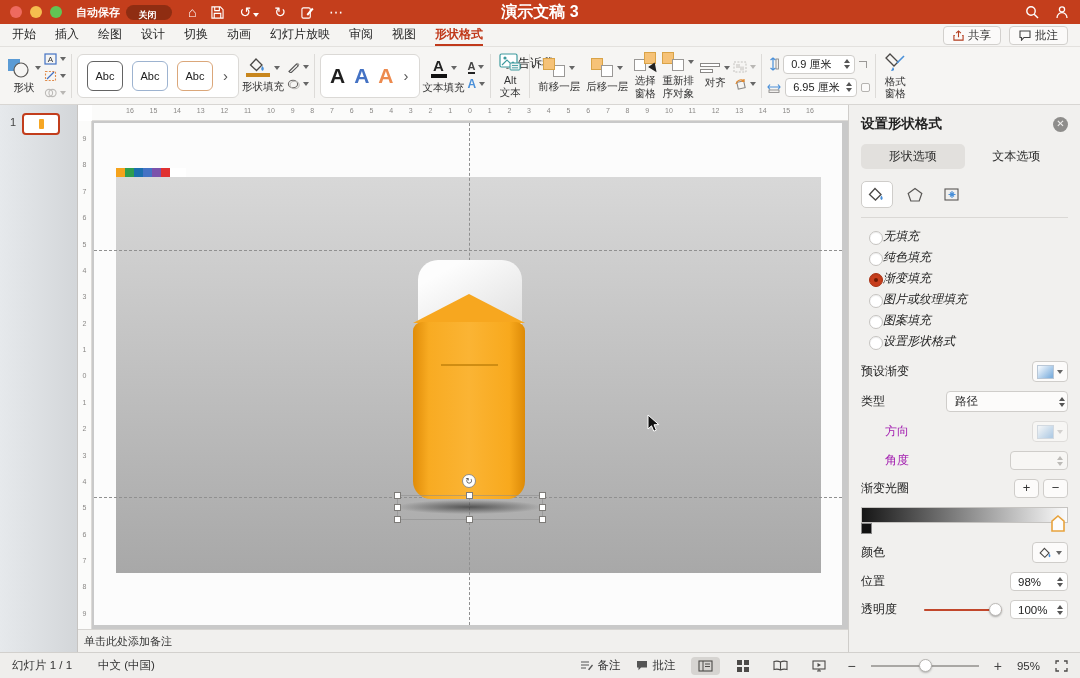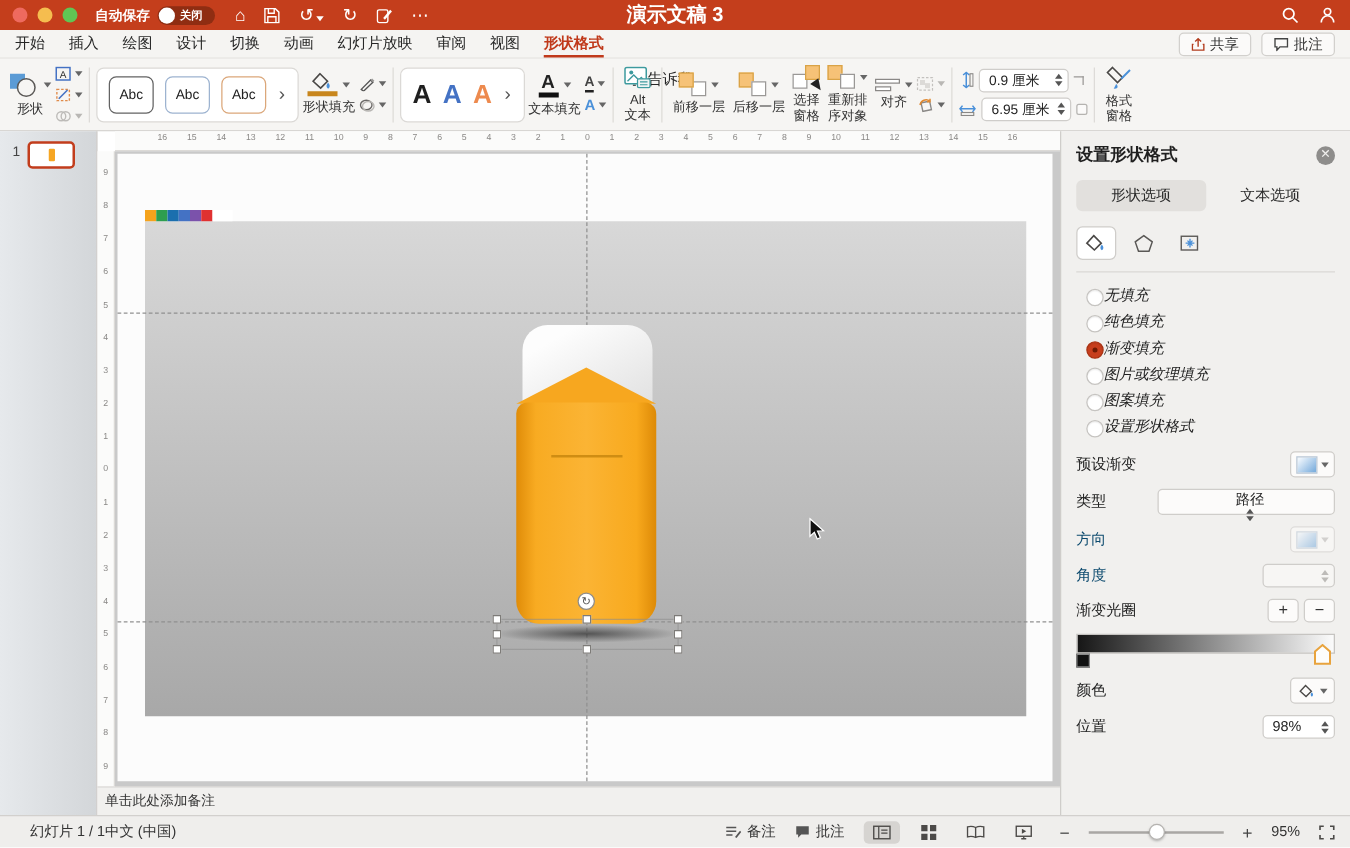--- a/index.html
+++ b/index.html
@@ -5,21 +5,21 @@
   *{margin:0;padding:0;box-sizing:border-box;}
   html,body{width:1080px;height:678px;overflow:hidden;}
   body{font-family:"Liberation Sans",sans-serif;background:#fff;position:relative;color:#222;}
 
   
   .titlebar{height:24px;background:#c43e1c;display:flex;align-items:center;padding:0 10px;color:#fff;position:relative;}
   .traffic{display:flex;gap:8px;margin-right:14px;}
   .traffic i{width:12px;height:12px;border-radius:50%;display:block;}
   .t-red{background:#ee6a5f;}.t-yellow{background:#f5bd4f;}.t-green{background:#61c554;}
   .autosave{display:flex;align-items:center;gap:6px;font-size:11px;font-weight:bold;}
-  .toggle{width:46px;height:15px;background:#8f2d12;border-radius:8px;display:flex;align-items:center;padding:0 4px 0 1px;gap:4px;}
+  .toggle{width:46px;height:15px;background:#8f2d12;border-radius:8px;display:flex;align-items:center;padding:0 4px 0 1px;gap:4px;flex-direction:column;}
   .toggle .knob{width:13px;height:13px;border-radius:50%;background:#fff;}
   .toggle .state{font-size:9px;color:#fff;}
   .tb-icons{display:flex;align-items:center;gap:15px;margin-left:16px;font-size:14px;}
   .tb-icons .glyph{font-size:14px;line-height:1;cursor:default;}
   .tb-caret{width:0;height:0;border-left:3px solid transparent;border-right:3px solid transparent;border-top:4px solid #fff;display:inline-block;margin-left:2px;}
   .tb-title{position:absolute;left:50%;transform:translateX(-50%);font-size:16px;font-weight:bold;}
   .tb-right{margin-left:auto;display:flex;align-items:center;gap:16px;}
 
   
   .tabrow{height:23px;background:#f5f4f2;display:flex;align-items:stretch;padding:0 12px;gap:19px;font-size:12px;border-bottom:1px solid #e3e1de;}
@@ -115,41 +115,41 @@
   .icontab.active{background:#fff;border-color:#cfcdca;}
   .sect{display:flex;align-items:center;gap:7px;padding:8px 0 7px 0;font-weight:bold;font-size:12.5px;border-bottom:1px solid #e4e2df;}
   .chev{width:6px;height:6px;border-right:1.5px solid #555;border-bottom:1.5px solid #555;transform:rotate(45deg);display:inline-block;margin-top:-3px;}
   .radios{padding:6px 0 2px 8px;}
   .radiorow{display:flex;align-items:flex-end;gap:0;height:21px;font-style:italic;}
   .radio{width:14px;height:14px;border-radius:50%;background:#fff;border:1px solid #c6c4c1;box-shadow:inset 0 1px 1px rgba(0,0,0,.07);flex:none;position:relative;}
   .radio.sel{background:#c73e1d;border-color:#a93314;}
   .radio.sel::after{content:"";position:absolute;inset:4px;border-radius:50%;background:#6e1a04;}
   .ctlrow{display:flex;align-items:center;justify-content:space-between;margin:9px 0;}
   .ctlrow .lab{color:#222;}
-  .ctlrow .lab.dis{color:#0c4a6e;}
+  .ctlrow .lab.dis{color:#a21caf;margin-left:24px;}
   .swatchbtn{width:36px;height:21px;background:#fcfbfa;border:1px solid #cfcdca;border-radius:4px;display:flex;align-items:center;justify-content:center;gap:3px;}
   .swatchbtn .sw{width:17px;height:14px;background:linear-gradient(135deg,#eef5fc 10%,#7fb0de 90%);border:1px solid #b9c7d6;}
   .swatchbtn.dis{opacity:.55;}
-  .popup{width:142px;height:21px;background:#fcfbfa;border:1px solid #cfcdca;border-radius:4px;display:flex;align-items:center;justify-content:space-between;padding:0 2px 0 8px;font-size:11.5px;flex-direction:column;}
+  .popup{width:122px;height:21px;background:#fcfbfa;border:1px solid #cfcdca;border-radius:4px;display:flex;align-items:center;justify-content:space-between;padding:0 2px 0 8px;font-size:11.5px;}
   .smallfield{width:58px;height:19px;background:#fff;border:1px solid #cfcdca;border-radius:4px;display:flex;align-items:center;justify-content:space-between;padding:0 4px 0 7px;font-size:11.5px;}
   .smallfield.dis{background:#f7f6f4;}
   .pmbtns{display:flex;gap:4px;}
   .pmbtn{width:25px;height:19px;background:#fcfbfa;border:1px solid #cfcdca;border-radius:4px;font-size:13px;line-height:16px;text-align:center;color:#333;}
   .gradbar{margin-top:4px;height:16px;border:1px solid #c6c4c1;background:linear-gradient(to right,#161616,#fbfbfb);position:relative;}
   .stopblack{position:absolute;left:-1px;bottom:-12px;width:11px;height:11px;background:#111;border:1px solid #888;}
   .stophouse{position:absolute;right:2px;bottom:-10px;}
   .sliderrow{display:flex;align-items:center;gap:8px;}
   .slider{position:relative;height:13px;width:78px;}
   .slider .track{position:absolute;top:5.5px;left:0;right:0;height:2.5px;background:#c9c7c4;border-radius:2px;}
   .slider .fill{position:absolute;top:5.5px;left:0;height:2.5px;background:#c2472b;border-radius:2px;}
   .slider .knob{position:absolute;top:0;width:13px;height:13px;border-radius:50%;background:#fff;border:1px solid #bebcb9;box-shadow:0 1px 2px rgba(0,0,0,.3);}
 
   
   .statusbar{height:26px;background:#efeeec;border-top:1px solid #d2d0cd;display:flex;align-items:center;padding:0 12px;font-size:11.5px;color:#333;position:absolute;left:0;right:0;bottom:0;}
-  .sb-left{display:flex;margin-left:12px;}
+  .sb-left{display:flex;gap:26px;}
   .sb-right{margin-left:auto;display:flex;align-items:center;gap:15px;}
   .sb-item{display:flex;align-items:center;gap:5px;}
   .viewgrp{display:flex;align-items:center;gap:10px;}
   .viewbtn{padding:3px 7px;border-radius:4px;display:flex;align-items:center;}
   .viewbtn.active{background:#d6d4d1;}
   .sorter{display:grid;grid-template-columns:5px 5px;grid-gap:2px;}
   .sorter i{width:5px;height:5px;background:#4c4a48;display:block;}
   .zoomslider{position:relative;width:108px;height:13px;}
   .zoomslider .track{position:absolute;top:5.5px;left:0;right:0;height:2px;background:#a9a7a4;}
   .zoomslider .knob{position:absolute;left:48px;top:0;width:13px;height:13px;border-radius:50%;background:#fff;border:1px solid #b5b3b0;box-shadow:0 1px 2px rgba(0,0,0,.25);}
@@ -732,20 +732,37 @@
     <div class="ctlrow">
       <span class="lab">位置</span>
       <span class="smallfield">
         <span>98%</span>
         <span class="stepper">
             <i class="up"></i>
             <i class="dn"></i>
           </span>
       </span>
     </div>
+    <div class="ctlrow">
+      <span class="lab">透明度</span>
+      <span class="sliderrow">
+        <span class="slider">
+          <span class="track"></span>
+            <span class="fill" style="width:100%;"></span>
+            <span class="knob" style="left:65px;"></span>
+        </span>
+        <span class="smallfield">
+          <span>100%</span>
+          <span class="stepper">
+              <i class="up"></i>
+              <i class="dn"></i>
+            </span>
+        </span>
+      </span>
+    </div>
 
   </div>
 </div>
 
 <div class="statusbar">
   <div class="sb-left">
     <span>幻灯片 1 / 1</span>
     <span>中文 (中国)</span>
   </div>
   <div class="sb-right">

